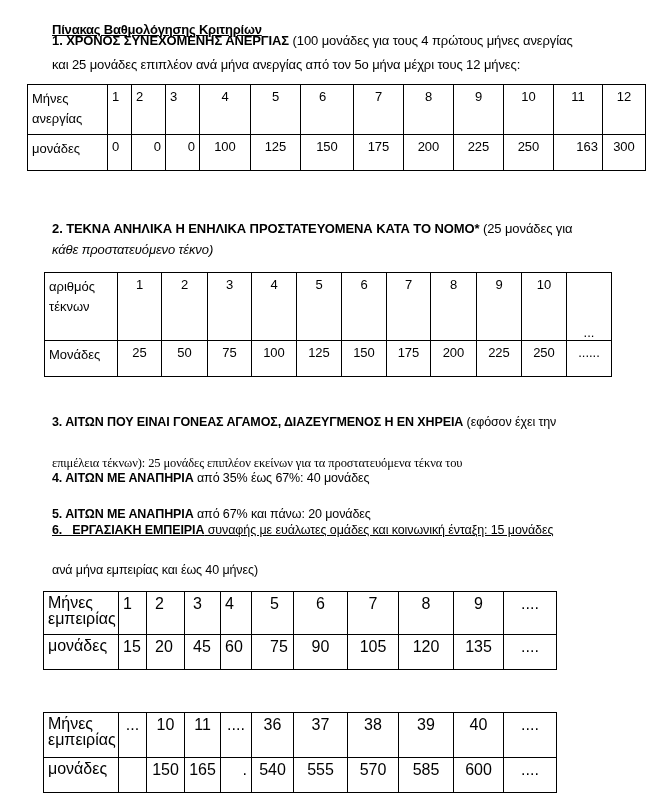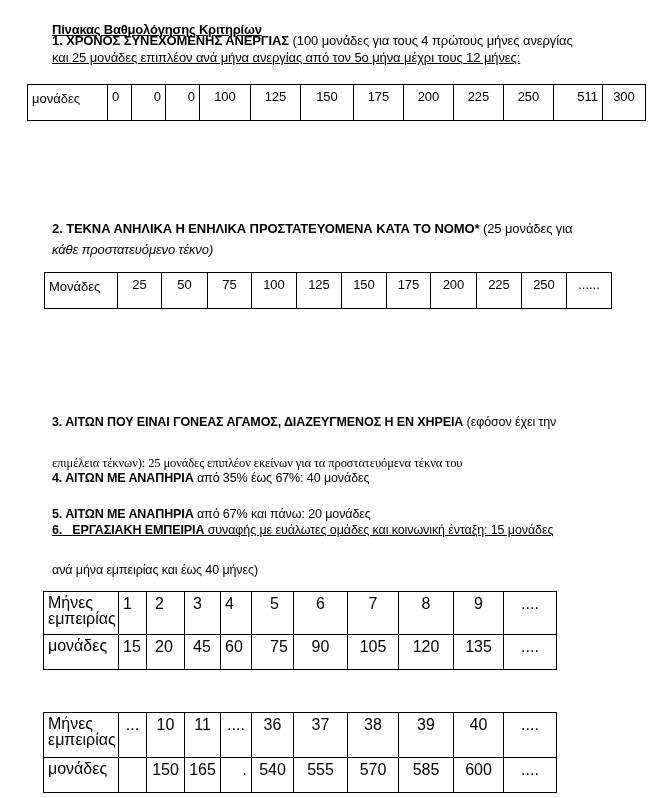--- a/index.html
+++ b/index.html
@@ -35,52 +35,67 @@
   .dots-bottom { vertical-align: bottom !important; padding-bottom: 6px; }
 </style>
 </head>
 <body>
 
 <div class="abs title">Πίνακας Βαθμολόγησης Κριτηρίων</div>
 
 <div class="abs para" style="left:52px; top:29px;">
   <b>1. ΧΡΟΝΟΣ ΣΥΝΕΧΟΜΕΝΗΣ ΑΝΕΡΓΙΑΣ</b><span> (100 μονάδες για τους 4 πρώτους μήνες ανεργίας</span>
 </div>
-<div class="abs para" style="left:52px; top:46px;text-decoration:underline;">και 25 μονάδες επιπλέον ανά μήνα ανεργίας από τον 5ο μήνα μέχρι τους 12 μήνες:</div>
+<div class="abs para" style="left:52px; top:53px;">και 25 μονάδες επιπλέον ανά μήνα ανεργίας από τον 5ο μήνα μέχρι τους 12 μήνες:</div>
 
 <table class="grid" style="left:27px; top:84px; width:618px;">
   <colgroup>
     <col style="width:80px">
       <col style="width:24px">
       <col style="width:34px">
       <col style="width:34px">
     <col style="width:51px">
       <col style="width:50px">
       <col style="width:53px">
       <col style="width:50px">
     <col style="width:50px">
       <col style="width:50px">
       <col style="width:50px">
       <col style="width:49px">
       <col style="width:43px">
   </colgroup>
   <tbody>
+      <tr style="height:50px">
+    <td class="label">Μήνες ανεργίας</td>
+    <td class="num" style="text-align:left">1</td>
+    <td class="num" style="text-align:left">2</td>
+    <td class="num" style="text-align:left">3</td>
+    <td class="num">4</td>
+    <td class="num">5</td>
+    <td class="num" style="text-align:left;padding-left:18px">6</td>
+    <td class="num">7</td>
+    <td class="num">8</td>
+    <td class="num">9</td>
+    <td class="num">10</td>
+    <td class="num">11</td>
+    <td class="num">12</td>
+  </tr>
   <tr style="height:36px">
     <td class="label">μονάδες</td>
     <td class="num" style="text-align:left">0</td>
     <td class="numr">0</td>
     <td class="numr">0</td>
     <td class="num">100</td>
     <td class="num">125</td>
     <td class="num">150</td>
     <td class="num">175</td>
     <td class="num">200</td>
     <td class="num">225</td>
     <td class="num">250</td>
-    <td class="numr">511</td>
+    <td class="numr">163</td>
     <td class="num">300</td>
   </tr>
 </tbody>
   </table>
 
 <div class="abs para" style="left:52px; top:217px;">
   <b>2. ΤΕΚΝΑ ΑΝΗΛΙΚΑ Η ΕΝΗΛΙΚΑ ΠΡΟΣΤΑΤΕΥΟΜΕΝΑ ΚΑΤΑ ΤΟ ΝΟΜΟ*</b><span> (25 μονάδες για</span>
 </div>
 <div class="abs para" style="left:52px; top:240px; line-height:20px;font-style:italic;">κάθε προστατευόμενο τέκνο)</div>
 
@@ -93,20 +108,34 @@
     <col style="width:45px">
       <col style="width:45px">
       <col style="width:45px">
       <col style="width:44px">
     <col style="width:46px">
       <col style="width:45px">
       <col style="width:45px">
       <col style="width:45px">
   </colgroup>
   <tbody>
+      <tr style="height:68px">
+    <td class="label">αριθμός τέκνων</td>
+    <td class="num">1</td>
+    <td class="num">2</td>
+    <td class="num">3</td>
+    <td class="num">4</td>
+    <td class="num">5</td>
+    <td class="num">6</td>
+    <td class="num">7</td>
+    <td class="num">8</td>
+    <td class="num">9</td>
+    <td class="num">10</td>
+    <td class="num dots-bottom">...</td>
+  </tr>
   <tr style="height:36px">
     <td class="label">Μονάδες</td>
     <td class="num">25</td>
     <td class="num">50</td>
     <td class="num">75</td>
     <td class="num">100</td>
     <td class="num">125</td>
     <td class="num">150</td>
     <td class="num">175</td>
     <td class="num">200</td>

